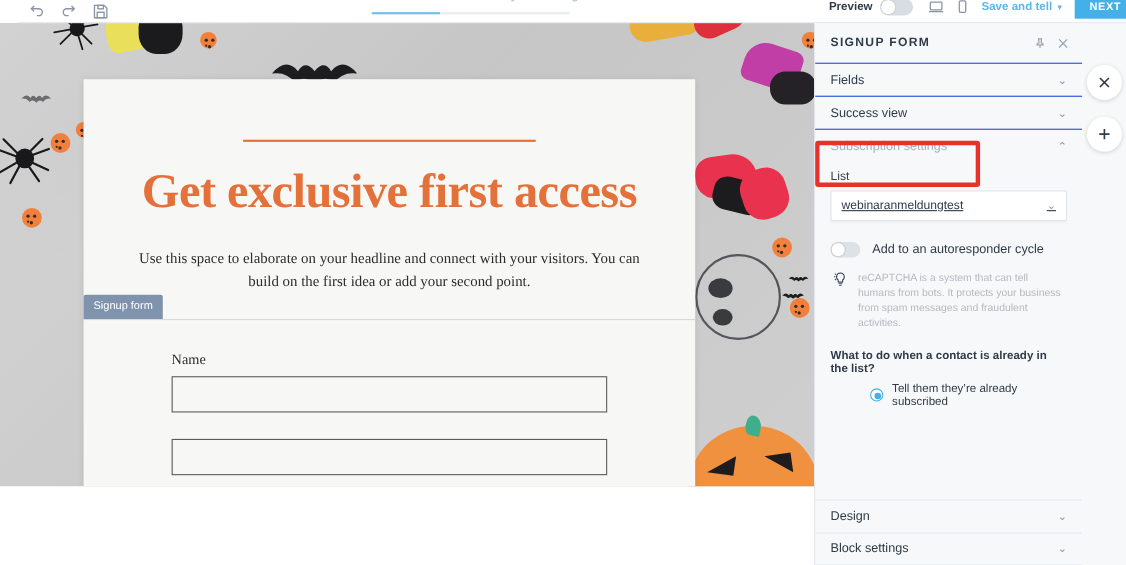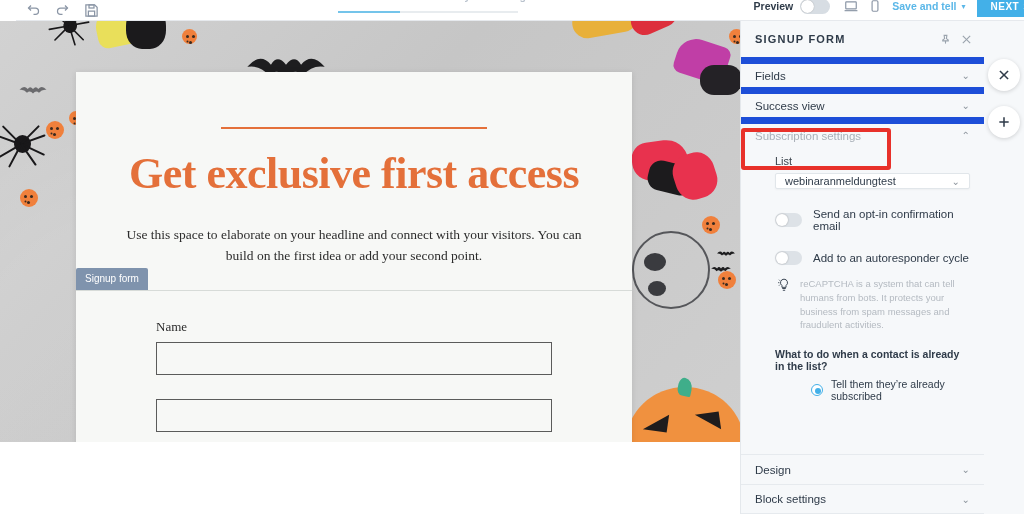--- a/index.html
+++ b/index.html
@@ -182,41 +182,42 @@
   }
   .sb-title {
     font-size: 11px; font-weight: bold; letter-spacing: 1.2px;
     color: #2f3b49; flex: 1;
   }
   .sb-head-ico { width: 11px; height: 11px; color:#9aa3ad; margin-left: 10px; }
   .sb-head-ico svg { display:block; width:100%; height:100%; }
 
   .sb-row {
     display:flex; align-items:center; height: 30px;
-    padding: 0 14px; border-top: 7px solid #1d4ed8;
+    padding: 0 14px; border-top: 1px solid #1d4ed8;
     font-size: 11.5px; color: #2f3b49;
   }
   .sb-row .lbl { flex: 1; }
   .sb-row.muted .lbl { color: #a9b0b8; }
   .chev { color: #8d959d; font-size: 10px; }
 
   .hl-box {
     position: absolute; left: 0px; top: 107px;
     width: 150px; height: 42px;
     border: 4px solid #e8312a; border-radius: 3px;
     pointer-events: none; z-index: 12;
   }
 
-  .sb-body { padding: 8px 14px 0; margin-left: 20px; }
+  .sb-body { padding: 8px 14px 0; }
   .sb-sublabel { font-size: 11px; color:#3a424b; margin-bottom: 6px; }
   .select-box {
-    height: 16px; background:#fff; border:1px solid #e1e6ea; border-radius:2px;
+    height: 28px; background:#fff; border:1px solid #e1e6ea; border-radius:2px;
     display:flex; align-items:center; padding: 0 9px;
     font-size: 11px; color:#2f3b49;
     box-shadow: 0 1px 2px rgba(0,0,0,.04);
+    text-decoration: underline;
   }
   .select-box .val { flex: 1; }
 
   .toggle-row { display:flex; align-items:center; margin-top: 19px; }
   .tgl {
     width: 27px; height: 14px; border-radius: 8px; background:#dde2e7;
     position: relative; flex: none; margin-right: 11px;
   }
   .tgl .k {
     position:absolute; width:12px; height:12px; border-radius:50%;
@@ -462,26 +463,20 @@
     <div class="sb-sublabel">List</div>
     <div class="select-box">
       <span class="val">webinaranmeldungtest</span>
       <span class="chev">⌄</span>
     </div>
 
     <div class="toggle-row">
       <span class="tgl">
           <span class="k"></span>
         </span>
-      <span class="t-lbl">Send an opt-in confirmation email</span>
-    </div>
-    <div class="toggle-row">
-      <span class="tgl">
-          <span class="k"></span>
-        </span>
       <span class="t-lbl">Add to an autoresponder cycle</span>
     </div>
 
     <div class="hint">
       <span class="bulb">
         <svg viewBox="0 0 24 26" fill="none" stroke="currentColor" stroke-width="1.6">
           <path d="M12 3a6 6 0 00-3.5 10.9V17h7v-3.1A6 6 0 0012 3z"></path>
           <line x1="9" y1="19" x2="15" y2="19"></line>
             <line x1="10" y1="22" x2="14" y2="22"></line>
           <line x1="2" y1="9" x2="4" y2="9"></line>

